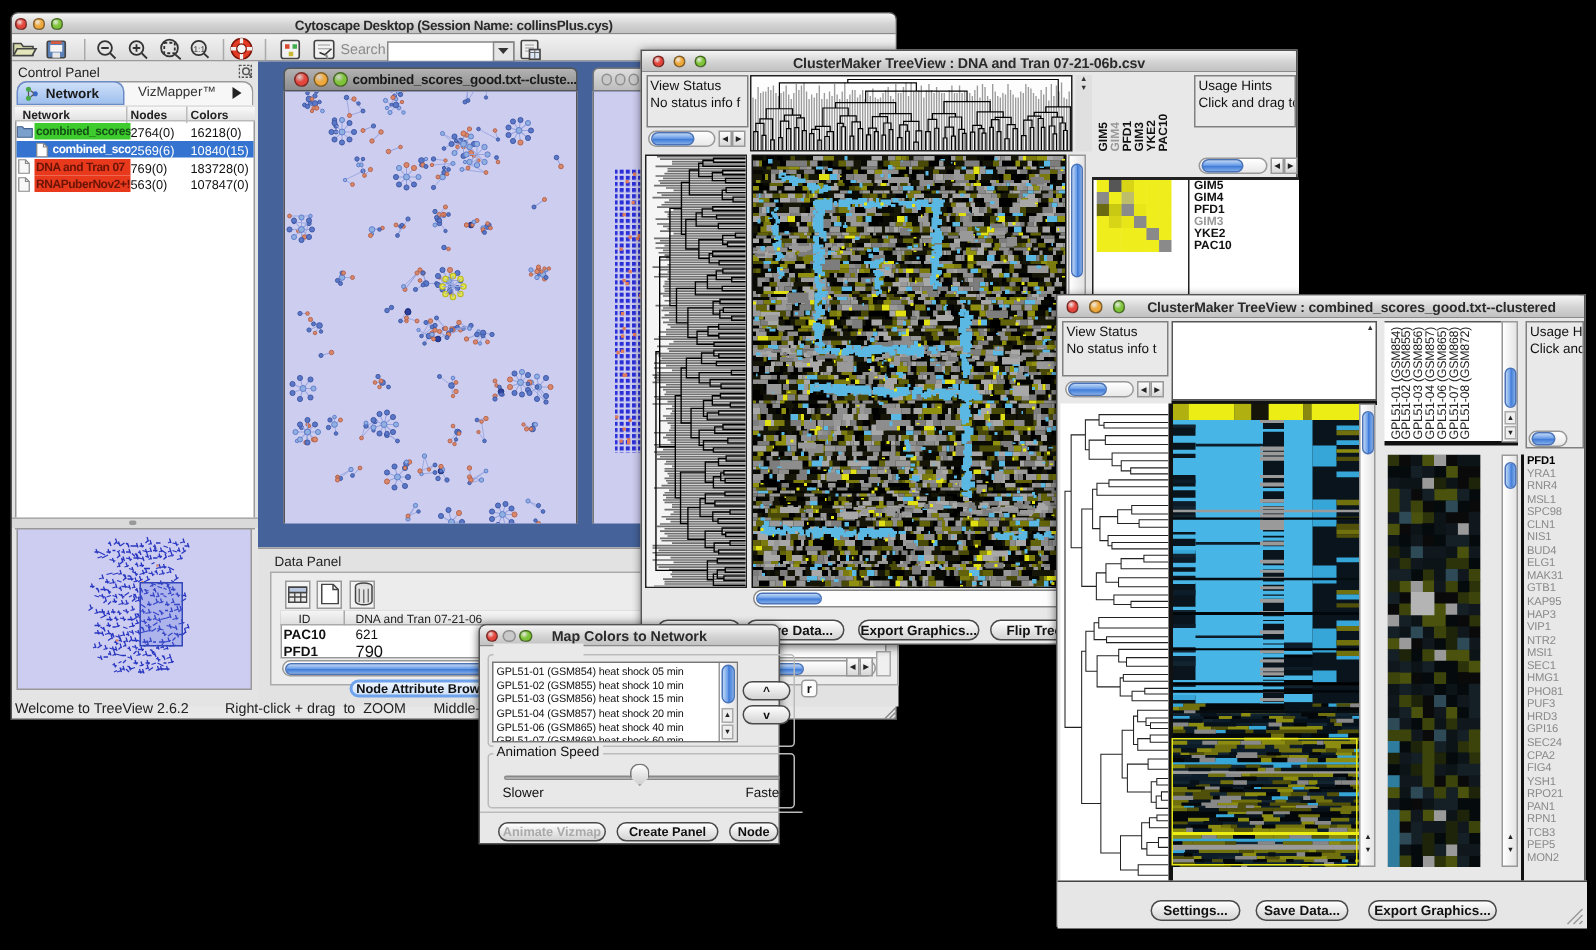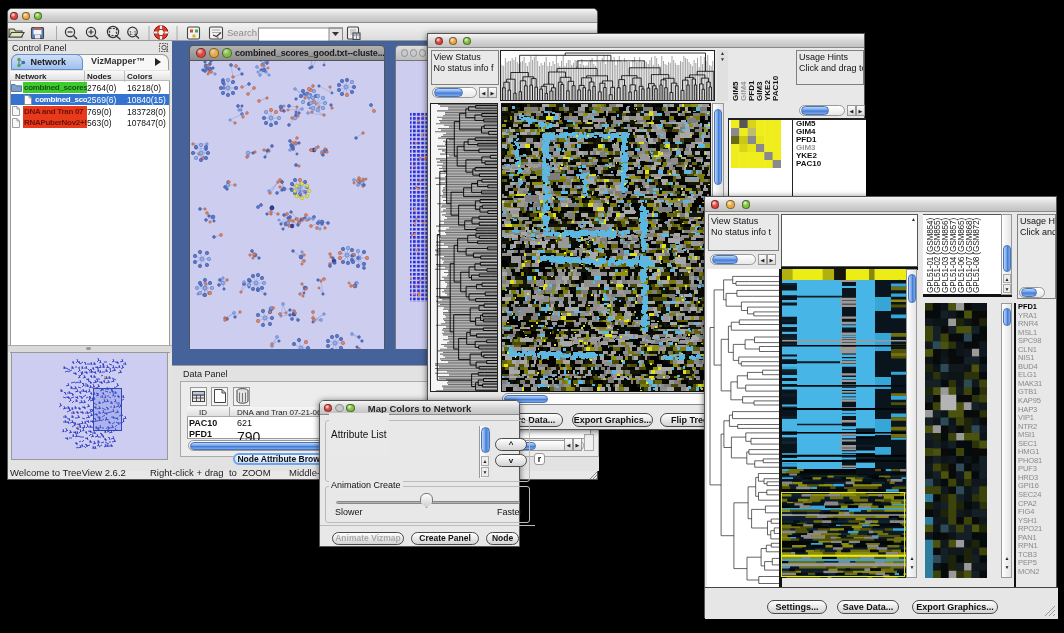--- a/index.html
+++ b/index.html
@@ -10,20 +10,21 @@
 .ttxt{position:absolute;width:100%;text-align:center;font-weight:bold;color:#2a2a2a;white-space:nowrap}
 .panel{position:absolute;background:#e9e9e9;border:1px solid #808080;font-size:9px;color:#111;line-height:10.5px;
  padding:1px 0 0 2px;overflow:hidden;white-space:nowrap}
 .vlab{position:absolute;font-size:8px;color:#222;transform-origin:0 0;transform:rotate(-90deg);white-space:nowrap}
 </style></head><body>
 <div class="win" style="left:7px;top:8px;width:591px;height:472px;border-radius:5px 5px 0 0">
     <div class="tbar" style="height:14px"></div>
     <span style="position:absolute;left:2.3px;top:3.3px;width:7.4px;height:7.4px;border-radius:50%;background:radial-gradient(circle at 35% 30%, #fff8 0%, #e3453c 45%, #e3453c 100%);border:1px solid rgba(0,0,0,.45);box-sizing:border-box;"></span>
     <span style="position:absolute;left:14.3px;top:3.3px;width:7.4px;height:7.4px;border-radius:50%;background:radial-gradient(circle at 35% 30%, #fff8 0%, #eea83b 45%, #eea83b 100%);border:1px solid rgba(0,0,0,.45);box-sizing:border-box;"></span>
     <span style="position:absolute;left:26.3px;top:3.3px;width:7.4px;height:7.4px;border-radius:50%;background:radial-gradient(circle at 35% 30%, #fff8 0%, #7fc338 45%, #7fc338 100%);border:1px solid rgba(0,0,0,.45);box-sizing:border-box;"></span>
+    <div class="ttxt" style="top:2.5px;font-size:9px;letter-spacing:-0.25px">Cytoscape Desktop (Session Name: collinsPlus.cys)</div>
     <div class="abs" style="left:0;top:14px;width:100%;height:18px;background:linear-gradient(#f2f2f2,#dcdcdc);border-bottom:1px solid #9a9a9a"></div>
     <svg class="abs" style="left:-7px;top:14px" width="598" height="18" xmlns="http://www.w3.org/2000/svg">
 <g stroke="#444" stroke-width="1.1" fill="none">
 <path d="M8 14 L8 6 L13 6 L14.5 8 L21 8 L21 14 Z" fill="#d7d9ab"></path>
 <path d="M8 14 L10.5 9.5 L23 9.5 L20.5 14 Z" fill="#e3e5bb"></path>
 <rect x="30.5" y="4.5" width="12" height="11" rx="1" fill="#5c82b8"></rect>
 <rect x="33" y="4.5" width="7" height="1.8" fill="#d85c40" stroke="none"></rect>
 <rect x="32.5" y="7" width="8" height="4.5" fill="#f4f4f4" stroke="none"></rect>
 <rect x="34" y="12" width="5" height="3.5" fill="#e8e8e8" stroke="none"></rect>
 </g>
@@ -78,21 +79,21 @@
       <path d="M7 6.5 l2 2" stroke="#555"></path>
     </svg>
     <div class="abs" style="left:3px;top:45px;width:158px;height:16px;border:1px solid #9a9a9a;border-bottom:none;border-radius:7px 7px 0 0;background:#f7f7f7"></div>
     <div class="abs" style="left:3px;top:45px;width:72px;height:16px;border:1px solid #6a8cc8;border-radius:7px 7px 0 0;background:linear-gradient(#cfe0f8,#9fc0ee);font-size:9px;font-weight:bold;color:#1a1a1a;text-align:center;line-height:15px">&nbsp;Network</div>
     <svg class="abs" style="left:8px;top:48px" width="10" height="11" xmlns="http://www.w3.org/2000/svg">
 <circle cx="3" cy="2.5" r="1.7" fill="#4aa84a"></circle>
       <circle cx="3" cy="8.5" r="1.7" fill="#4aa84a"></circle>
       <circle cx="7.5" cy="5.5" r="1.7" fill="#3a6ac8"></circle>
 <path d="M3 4 v3 M4.5 3.5 L6.5 5 M4.5 7.5 L6.5 6" stroke="#555" stroke-width="0.8"></path>
     </svg>
-    <div class="abs" style="left:75px;top:45px;width:70px;height:16px;font-size:9px;font-weight:bold;color:#333;text-align:center;line-height:15px">VizMapper™</div>
+    <div class="abs" style="left:75px;top:45px;width:70px;height:16px;font-size:9px;font-weight:normal;color:#333;text-align:center;line-height:15px">VizMapper™</div>
     <div class="abs" style="left:147px;top:49px;width:0;height:0;border-left:6px solid #222;border-top:4px solid transparent;border-bottom:4px solid transparent"></div>
     <div class="abs" style="left:2px;top:62px;width:160px;height:282px;background:#fff;border:1px solid #9a9a9a"></div>
     <div class="abs" style="left:2px;top:62px;width:160px;height:10px;background:linear-gradient(#fafafa,#e2e2e2);border-bottom:1px solid #bbb"></div>
     <div class="abs" style="left:7px;top:63px;font-size:8px;font-weight:bold;color:#222">Network</div>
     <div class="abs" style="left:79px;top:63px;font-size:8px;font-weight:bold;color:#222">Nodes</div>
     <div class="abs" style="left:119px;top:63px;font-size:8px;font-weight:bold;color:#222">Colors</div>
     <div class="abs" style="left:76px;top:62px;width:1px;height:11px;background:#bbb"></div>
     <div class="abs" style="left:116px;top:62px;width:1px;height:11px;background:#bbb"></div>
     <div class="abs" style="left:15px;top:73px;width:64px;height:11px;background:#3ecb2e"></div>
     <svg class="abs" style="left:3px;top:74px" width="11" height="9" xmlns="http://www.w3.org/2000/svg">
@@ -844,40 +845,41 @@
 <path d="M3.5 4.5 v9 M6.5 5 v9 M9.5 4.5 v9" stroke="#666" stroke-width="0.9"></path>
     </svg>
     <div class="abs" style="left:179px;top:398px;width:404px;height:32px;background:#fff;border:1px solid #999"></div>
     <div class="abs" style="left:179px;top:398px;width:404px;height:9.5px;background:linear-gradient(#f6f6f6,#dfdfdf);border-bottom:1px solid #aaa"></div>
     <div class="abs" style="left:191px;top:399px;font-size:8px;color:#222">ID</div>
     <div class="abs" style="left:221px;top:398px;width:1px;height:10px;background:#aaa"></div>
     <div class="abs" style="left:229px;top:399px;font-size:8px;color:#222">DNA and Tran 07-21-06</div>
     <div class="abs" style="left:181px;top:409px;font-size:9px;font-weight:bold;color:#111">PAC10</div>
     <div class="abs" style="left:229px;top:409px;font-size:9px;color:#111">621</div>
     <div class="abs" style="left:181px;top:420px;font-size:9px;font-weight:bold;color:#111">PFD1</div>
-    <div class="abs" style="left:229px;top:420px;font-size:14px;color:#111">790</div>
+    <div class="abs" style="left:229px;top:420px;font-size:11px;color:#111">790</div>
     <div class="abs" style="left:180px;top:431px;width:396px;height:11px;border-radius:5.5px;background:linear-gradient(#fff,#e4e4e4);border:1px solid #999"></div>
     <span style="position:absolute;left:182px;top:433px;width:346px;height:8px;border-radius:4.0px;background:linear-gradient(#bcd6f6,#6d9fe8 45%,#3f7bd8 55%,#7fabe8);border:1px solid #4a73b8;box-sizing:border-box;"></span>
     <span class="abs" style="left:556px;top:429px;width:9px;height:13px;background:linear-gradient(#fdfdfd,#d8d8d8);border:1px solid #999;font-size:5px;color:#222;text-align:center;line-height:12px">◀</span>
     <span class="abs" style="left:565px;top:429px;width:9px;height:13px;background:linear-gradient(#fdfdfd,#d8d8d8);border:1px solid #999;font-size:5px;color:#222;text-align:center;line-height:12px">▶</span>
     <div class="abs" style="left:576px;top:425px;width:10px;height:17px;background:#f0f0f0;border:1px solid #aaa"></div>
     <span class="abs" style="left:225px;top:444px;width:96px;height:12px;border-radius:6px;background:linear-gradient(#eef5ff,#cfe2fa);border:2px solid #6fa4ec;font-size:8.5px;font-weight:bold;color:#111;text-align:center;line-height:9px;white-space:nowrap;overflow:hidden">Node Attribute Brows</span>
     <span class="abs" style="left:526px;top:444px;width:11px;height:12px;border-radius:3px;background:#fdfdfd;border:1px solid #999;font-size:8.5px;font-weight:bold;color:#111;text-align:center;line-height:11px">r</span>
     <svg class="abs" style="left:581px;top:462px" width="9" height="9" xmlns="http://www.w3.org/2000/svg">
 <path d="M8 1 L1 8 M8 4 L4 8 M8 7 L7 8" stroke="#888" stroke-width="1"></path>
     </svg>
     <div class="abs" style="left:2px;top:458px;font-size:9.5px;color:#222">Welcome to TreeView 2.6.2</div>
     <div class="abs" style="left:142px;top:458px;font-size:9.5px;color:#222">Right-click + drag&nbsp; to&nbsp; ZOOM</div>
     <div class="abs" style="left:281px;top:458px;font-size:9.5px;color:#222;width:31px;overflow:hidden;white-space:nowrap">Middle-cl</div>
   </div>
 <div class="win" style="left:427px;top:33px;width:438px;height:397px">
     <div class="tbar" style="height:14px"></div>
     <span style="position:absolute;left:6.8px;top:2.8px;width:8.4px;height:8.4px;border-radius:50%;background:radial-gradient(circle at 35% 30%, #fff8 0%, #e3453c 45%, #e3453c 100%);border:1px solid rgba(0,0,0,.45);box-sizing:border-box;"></span>
     <span style="position:absolute;left:20.8px;top:2.8px;width:8.4px;height:8.4px;border-radius:50%;background:radial-gradient(circle at 35% 30%, #fff8 0%, #eea83b 45%, #eea83b 100%);border:1px solid rgba(0,0,0,.45);box-sizing:border-box;"></span>
     <span style="position:absolute;left:34.8px;top:2.8px;width:8.4px;height:8.4px;border-radius:50%;background:radial-gradient(circle at 35% 30%, #fff8 0%, #7fc338 45%, #7fc338 100%);border:1px solid rgba(0,0,0,.45);box-sizing:border-box;"></span>
+    <div class="ttxt" style="top:2.5px;font-size:9.5px;letter-spacing:-0.1px">ClusterMaker TreeView : DNA and Tran 07-21-06b.csv</div>
     <div class="panel" style="left:2.5px;top:16px;width:68px;height:35px">View Status<br>No status info f</div>
     <span style="position:absolute;left:4px;top:53px;width:45px;height:11px;border-radius:5.5px;background:linear-gradient(#fff,#e8e8e8);border:1px solid #999;box-sizing:border-box;"></span>
     <span style="position:absolute;left:6px;top:54px;width:29px;height:9px;border-radius:4.5px;background:linear-gradient(#bcd6f6,#6d9fe8 45%,#3f7bd8 55%,#7fabe8);border:1px solid #4a73b8;box-sizing:border-box;"></span>
     <span style="position:absolute;left:51px;top:53px;width:9px;height:11px;background:linear-gradient(#fdfdfd,#d8d8d8);border:1px solid #999;box-sizing:border-box;font-size:5px;color:#222;text-align:center;line-height:10px;">◀</span>
     <span style="position:absolute;left:60px;top:53px;width:9px;height:11px;background:linear-gradient(#fdfdfd,#d8d8d8);border:1px solid #999;box-sizing:border-box;font-size:5px;color:#222;text-align:center;line-height:10px;">▶</span>
     <div class="abs" style="left:72px;top:16px;width:215px;height:51px;border:1px solid #222;overflow:hidden">
       <svg width="215" height="51" xmlns="http://www.w3.org/2000/svg" style="position:absolute;left:0;top:0">
         <rect width="215" height="51" fill="#fdfdfd"></rect>
         <path d="M1.0 14V51M2.7 15V51M4.4 7V51M6.1 11V51M7.8 10V51M9.5 10V51M11.2 7V51M12.9 9V51M14.6 6V51M16.3 11V51M18.0 13V51M19.7 11V51M21.4 10V51M23.1 6V51M24.8 12V51M26.5 15V51M28.2 11V51M29.9 5V51M31.6 9V51M33.3 6V51M35.0 4V51M36.7 10V51M38.4 15V51M40.1 12V51M41.8 14V51M43.5 11V51M45.2 6V51M46.9 15V51M48.6 11V51M50.3 15V51M52.0 10V51M53.7 13V51M55.4 5V51M57.1 12V51M58.8 15V51M60.5 10V51M62.2 4V51M63.9 15V51M65.6 12V51M67.3 9V51M69.0 9V51M70.7 14V51M72.4 12V51M74.1 9V51M75.8 15V51M77.5 10V51M79.2 13V51M80.9 8V51M82.6 14V51M84.3 15V51M86.0 14V51M87.7 11V51M89.4 9V51M91.1 7V51M92.8 13V51M94.5 15V51M96.2 5V51M97.9 11V51M99.6 11V51M101.3 7V51M103.0 4V51M104.7 13V51M106.4 4V51M108.1 10V51M109.8 10V51M111.5 9V51M113.2 6V51M114.9 14V51M116.6 9V51M118.3 5V51M120.0 9V51M121.7 11V51M123.4 7V51M125.1 10V51M126.8 11V51M128.5 11V51M130.2 16V51M131.9 9V51M133.6 6V51M135.3 11V51M137.0 11V51M138.7 6V51M140.4 11V51M142.1 10V51M143.8 16V51M145.5 11V51M147.2 13V51M148.9 9V51M150.6 6V51M152.3 14V51M154.0 5V51M155.7 7V51M157.4 13V51M159.1 15V51M160.8 5V51M162.5 10V51M164.2 13V51M165.9 14V51M167.6 11V51M169.3 12V51M171.0 5V51M172.7 9V51M174.4 12V51M176.1 14V51M177.8 14V51M179.5 10V51M181.2 11V51M182.9 5V51M184.6 7V51M186.3 8V51M188.0 11V51M189.7 13V51M191.4 15V51M193.1 9V51M194.8 12V51M196.5 7V51M198.2 16V51M199.9 5V51M201.6 13V51M203.3 6V51M205.0 10V51M206.7 4V51M208.4 14V51M210.1 15V51M211.8 10V51M213.5 6V51" stroke="#9b9b9b" stroke-width="0.9"></path>
         <path d="M1.5 51V41.4M4.2 51V42.3M7.0 51V42.6M9.6 51V42.8M12.8 51V49.0M15.2 51V45.6M18.1 51V45.5M20.5 51V49.8M23.4 51V39.9M26.2 51V42.0M28.9 51V43.6M31.5 51V41.0M33.9 51V39.4M36.5 51V45.6M38.8 51V48.1M41.5 51V43.9M44.2 51V46.3M46.5 51V44.4M48.9 51V44.1M51.9 51V47.2M54.6 51V45.9M57.3 51V47.3M59.8 51V41.5M62.7 51V40.1M65.7 51V44.7M68.2 51V45.8M71.2 51V47.6M74.1 51V41.2M76.7 51V46.1M79.4 51V42.3M81.9 51V46.8M84.5 51V41.8M87.0 51V43.9M89.4 51V46.5M91.8 51V43.7M94.2 51V41.8M97.3 51V47.9M100.3 51V47.4M102.7 51V47.1M105.2 51V40.8M108.2 51V46.1M111.2 51V48.7M113.5 51V39.5M116.1 51V49.9M119.2 51V39.5M122.2 51V45.9M124.8 51V40.1M127.8 51V43.7M130.3 51V48.0M133.3 51V44.4M135.9 51V41.7M138.2 51V44.2M140.8 51V39.7M143.1 51V46.2M146.1 51V41.5M148.8 51V48.7M151.5 51V46.5M153.7 51V42.6M156.3 51V48.9M158.9 51V40.5M161.2 51V47.1M163.7 51V39.5M166.3 51V48.0M168.9 51V45.4M171.8 51V46.0M174.4 51V45.0M177.2 51V39.2M180.1 51V41.0M183.0 51V41.2M185.8 51V40.6M188.2 51V41.2M191.1 51V44.8M193.3 51V45.4M195.6 51V40.2M198.5 51V44.1M201.0 51V44.6M203.4 51V40.6M205.7 51V48.9M208.0 51V47.6M210.5 51V40.8M212.8 51V41.8M1.5 41.4V36.8H4.2V42.3M7.0 42.6V39.2H9.6V42.8M12.8 49.0V42.2H15.2V45.6M18.1 45.5V40.7H20.5V49.8M23.4 39.9V34.8H26.2V42.0M28.9 43.6V34.1H31.5V41.0M33.9 39.4V36.1H36.5V45.6M38.8 48.1V38.1H41.5V43.9M44.2 46.3V42.4H46.5V44.4M48.9 44.1V40.0H51.9V47.2M59.8 41.5V33.5H62.7V40.1M65.7 44.7V39.8H68.2V45.8M71.2 47.6V34.7H74.1V41.2M76.7 46.1V38.9H79.4V42.3M81.9 46.8V36.7H84.5V41.8M87.0 43.9V39.1H89.4V46.5M91.8 43.7V35.4H94.2V41.8M97.3 47.9V40.8H100.3V47.4M102.7 47.1V36.5H105.2V40.8M108.2 46.1V43.7H111.2V48.7M116.1 49.9V36.7H119.2V39.5M122.2 45.9V34.5H124.8V40.1M127.8 43.7V41.0H130.3V48.0M133.3 44.4V39.7H135.9V41.7M140.8 39.7V37.9H143.1V46.2M146.1 41.5V37.1H148.8V48.7M153.7 42.6V37.7H156.3V48.9M158.9 40.5V33.9H161.2V47.1M163.7 39.5V36.7H166.3V48.0M168.9 45.4V41.5H171.8V46.0M174.4 45.0V34.8H177.2V39.2M180.1 41.0V39.4H183.0V41.2M185.8 40.6V34.0H188.2V41.2M193.3 45.4V33.9H195.6V40.2M201.0 44.6V38.3H203.4V40.6M208.0 47.6V36.0H210.5V40.8M2.9 36.8V31.2H8.3V39.2M19.3 40.7V29.8H24.8V34.8M30.2 34.1V27.6H35.2V36.1M40.1 38.1V35.3H45.3V42.4M50.4 40.0V36.8H54.6V45.9M57.3 47.3V31.2H61.2V33.5M67.0 39.8V30.3H72.6V34.7M78.1 38.9V34.4H83.2V36.7M88.2 39.1V31.0H93.0V35.4M98.8 40.8V32.2H103.9V36.5M109.7 43.7V36.3H113.5V39.5M117.7 36.7V28.6H123.5V34.5M129.1 41.0V33.8H134.6V39.7M138.2 44.2V35.3H142.0V37.9M151.5 46.5V34.8H155.0V37.7M160.0 33.9V28.8H165.0V36.7M170.4 41.5V32.1H175.8V34.8M181.5 39.4V29.1H187.0V34.0M191.1 44.8V28.0H194.5V33.9M198.5 44.1V33.0H202.2V38.3M205.7 48.9V31.0H209.3V36.0M5.6 31.2V28.2H14.0V42.2M22.0 29.8V25.8H32.7V27.6M42.7 35.3V33.2H52.5V36.8M59.2 31.2V26.3H69.8V30.3M80.6 34.4V26.8H90.6V31.0M101.4 32.2V29.9H111.6V36.3M131.8 33.8V27.0H140.1V35.3M147.5 37.1V32.6H153.3V34.8M162.5 28.8V27.3H173.1V32.1M184.3 29.1V26.4H192.8V28.0M200.3 33.0V27.1H207.5V31.0M9.8 28.2V21.5H27.4V25.8M47.6 33.2V21.0H64.5V26.3M85.6 26.8V24.8H106.5V29.9M120.6 28.6V24.7H136.0V27.0M150.4 32.6V23.6H167.8V27.3M188.5 26.4V23.9H203.9V27.1M56.1 21.0V17.4H96.1V24.8M128.3 24.7V16.8H159.1V23.6M196.2 23.9V20.3H212.8V41.8M76.1 17.4V9.8H143.7V16.8M18.6 21.5V4.3H109.9V9.8M64.2 4.3V2.0H204.5V20.3" stroke="#000" stroke-width="0.8" fill="none"></path>
@@ -977,20 +979,21 @@
     <span style="position:absolute;left:10px;top:379px;width:56px;height:14px;border-radius:7.0px;background:linear-gradient(#ffffff,#e9e9e9 50%,#d3d3d3);border:1px solid #4a4a4a;box-sizing:border-box;text-align:center;font-size:9px;font-weight:bold;color:#111;line-height:12px;white-space:nowrap;overflow:hidden;">Settings...</span>
     <span style="position:absolute;left:69px;top:379px;width:66px;height:14px;border-radius:7.0px;background:linear-gradient(#ffffff,#e9e9e9 50%,#d3d3d3);border:1px solid #4a4a4a;box-sizing:border-box;text-align:center;font-size:9px;font-weight:bold;color:#111;line-height:12px;white-space:nowrap;overflow:hidden;">Save Data...</span>
     <span style="position:absolute;left:144px;top:379px;width:81px;height:14px;border-radius:7.0px;background:linear-gradient(#ffffff,#e9e9e9 50%,#d3d3d3);border:1px solid #4a4a4a;box-sizing:border-box;text-align:center;font-size:9px;font-weight:bold;color:#111;line-height:12px;white-space:nowrap;overflow:hidden;">Export Graphics...</span>
     <span style="position:absolute;left:232px;top:379px;width:68px;height:14px;border-radius:7.0px;background:linear-gradient(#ffffff,#e9e9e9 50%,#d3d3d3);border:1px solid #4a4a4a;box-sizing:border-box;text-align:center;font-size:9px;font-weight:bold;color:#111;line-height:12px;white-space:nowrap;overflow:hidden;">Flip Tree N</span>
   </div>
 <div class="win" style="left:704px;top:196px;width:353px;height:422px">
     <div class="tbar" style="height:15px"></div>
     <span style="position:absolute;left:5.8px;top:3.3px;width:8.4px;height:8.4px;border-radius:50%;background:radial-gradient(circle at 35% 30%, #fff8 0%, #e3453c 45%, #e3453c 100%);border:1px solid rgba(0,0,0,.45);box-sizing:border-box;"></span>
     <span style="position:absolute;left:21.3px;top:3.3px;width:8.4px;height:8.4px;border-radius:50%;background:radial-gradient(circle at 35% 30%, #fff8 0%, #eea83b 45%, #eea83b 100%);border:1px solid rgba(0,0,0,.45);box-sizing:border-box;"></span>
     <span style="position:absolute;left:36.8px;top:3.3px;width:8.4px;height:8.4px;border-radius:50%;background:radial-gradient(circle at 35% 30%, #fff8 0%, #7fc338 45%, #7fc338 100%);border:1px solid rgba(0,0,0,.45);box-sizing:border-box;"></span>
+    <div class="abs" style="left:50px;top:3px;width:292px;text-align:center;font-weight:bold;color:#2a2a2a;white-space:nowrap;font-size:9.3px;letter-spacing:-0.1px">ClusterMaker TreeView : combined_scores_good.txt--clustered</div>
     <div class="panel" style="left:3px;top:17px;width:71px;height:37px">View Status<br>No status info t</div>
     <span style="position:absolute;left:5px;top:57px;width:46px;height:11px;border-radius:5.5px;background:linear-gradient(#fff,#e8e8e8);border:1px solid #999;box-sizing:border-box;"></span>
     <span style="position:absolute;left:7px;top:58px;width:26px;height:9px;border-radius:4.5px;background:linear-gradient(#bcd6f6,#6d9fe8 45%,#3f7bd8 55%,#7fabe8);border:1px solid #4a73b8;box-sizing:border-box;"></span>
     <span style="position:absolute;left:53px;top:57px;width:9px;height:11px;background:linear-gradient(#fdfdfd,#d8d8d8);border:1px solid #999;box-sizing:border-box;font-size:5px;color:#222;text-align:center;line-height:10px;">◀</span>
     <span style="position:absolute;left:62px;top:57px;width:9px;height:11px;background:linear-gradient(#fdfdfd,#d8d8d8);border:1px solid #999;box-sizing:border-box;font-size:5px;color:#222;text-align:center;line-height:10px;">▶</span>
     <div class="abs" style="left:76px;top:17px;width:137px;height:53px;background:#fff;border:1px solid #555"></div>
     <div class="abs" style="left:206px;top:19px;font-size:5px;color:#333;line-height:6px">▲</div>
     <div class="abs" style="left:76px;top:70px;width:137px;height:2.5px;background:#111"></div>
     <div class="abs" style="left:218px;top:17px;width:78px;height:81px;background:#fff;border-top:1px solid #555"></div>
     <div class="vlab" style="left:219.5px;top:96px;color:#222;font-size:8.3px;letter-spacing:-0.2px">GPL51-01 (GSM854)</div>
@@ -1067,36 +1070,39 @@
     <div class="abs" style="left:309px;top:106px;width:2px;height:286px;background:#111"></div>
     <div class="abs" style="left:313px;top:106px;font-size:7.5px;letter-spacing:-0.1px;line-height:8.55px;color:#8a8a8a"><span style="color:#000;font-weight:bold">PFD1</span><br>YRA1<br>RNR4<br>MSL1<br>SPC98<br>CLN1<br>NIS1<br>BUD4<br>ELG1<br>MAK31<br>GTB1<br>KAP95<br>HAP3<br>VIP1<br>NTR2<br>MSI1<br>SEC1<br>HMG1<br>PHO81<br>PUF3<br>HRD3<br>GPI16<br>SEC24<br>CPA2<br>FIG4<br>YSH1<br>RPO21<br>PAN1<br>RPN1<br>TCB3<br>PEP5<br>MON2<br></div>
     <div class="abs" style="left:0;top:390px;width:353px;height:32px;background:#e6e6e6;border-top:1.5px solid #444"></div>
     <span style="position:absolute;left:62px;top:403px;width:60px;height:14px;border-radius:7.0px;background:linear-gradient(#ffffff,#e9e9e9 50%,#d3d3d3);border:1px solid #4a4a4a;box-sizing:border-box;text-align:center;font-size:9px;font-weight:bold;color:#111;line-height:12px;white-space:nowrap;overflow:hidden;">Settings...</span>
     <span style="position:absolute;left:132px;top:403px;width:62px;height:14px;border-radius:7.0px;background:linear-gradient(#ffffff,#e9e9e9 50%,#d3d3d3);border:1px solid #4a4a4a;box-sizing:border-box;text-align:center;font-size:9px;font-weight:bold;color:#111;line-height:12px;white-space:nowrap;overflow:hidden;">Save Data...</span>
     <span style="position:absolute;left:207px;top:403px;width:86px;height:14px;border-radius:7.0px;background:linear-gradient(#ffffff,#e9e9e9 50%,#d3d3d3);border:1px solid #4a4a4a;box-sizing:border-box;text-align:center;font-size:9px;font-weight:bold;color:#111;line-height:12px;white-space:nowrap;overflow:hidden;">Export Graphics...</span>
     <svg class="abs" style="left:339px;top:408px" width="12" height="12" xmlns="http://www.w3.org/2000/svg">
 <path d="M11 1 L1 11 M11 5 L5 11 M11 9 L9 11" stroke="#999" stroke-width="1"></path>
     </svg>
   </div>
-<div class="win" style="left:319px;top:400px;width:201px;height:147px;border-radius:5px 5px 0 0">
+<div class="win" style="left:319px;top:416px;width:201px;height:147px;border-radius:5px 5px 0 0">
     <div class="tbar" style="height:14px"></div>
     <span style="position:absolute;left:3.8px;top:2.8px;width:8.4px;height:8.4px;border-radius:50%;background:radial-gradient(circle at 35% 30%, #fff8 0%, #e3453c 45%, #e3453c 100%);border:1px solid rgba(0,0,0,.45);box-sizing:border-box;"></span>
     <span style="position:absolute;left:15.3px;top:2.8px;width:8.4px;height:8.4px;border-radius:50%;background:#c9c9c9;border:1px solid #8f8f8f;box-sizing:border-box"></span>
     <span style="position:absolute;left:26.3px;top:2.8px;width:8.4px;height:8.4px;border-radius:50%;background:radial-gradient(circle at 35% 30%, #fff8 0%, #7fc338 45%, #7fc338 100%);border:1px solid rgba(0,0,0,.45);box-sizing:border-box;"></span>
     <div class="ttxt" style="top:2px;font-size:9.5px">Map Colors to Network</div>
     <div class="abs" style="left:5px;top:19px;width:205px;height:62px;border:1px solid #bbb;border-radius:3px"></div>
     <div class="abs" style="left:9px;top:12px;font-size:10px;color:#111;background:#e9e9e9;padding:16px 2px">Attribute List</div>
+    <div class="abs" style="left:8px;top:24px;width:164px;height:54px;background:#fff;border:1px solid #777;overflow:hidden">
+      <div style="font-size:7.2px;letter-spacing:-0.1px;line-height:9.2px;color:#111;white-space:nowrap;padding:1px 0 0 2px">GPL51-01 (GSM854) heat shock 05 min<br>GPL51-02 (GSM855) heat shock 10 min<br>GPL51-03 (GSM856) heat shock 15 min<br>GPL51-04 (GSM857) heat shock 20 min<br>GPL51-06 (GSM865) heat shock 40 min<br>GPL51-07 (GSM868) heat shock 60 min</div>
+    </div>
     <div class="abs" style="left:159px;top:25px;width:12px;height:52px;background:linear-gradient(90deg,#fff,#e4e4e4);border-left:1px solid #999"></div>
     <span style="position:absolute;left:160.5px;top:26px;width:9px;height:26px;border-radius:4.5px;background:linear-gradient(90deg,#bcd6f6,#6d9fe8 45%,#3f7bd8 55%,#7fabe8);border:1px solid #4a73b8;box-sizing:border-box;"></span>
     <div class="abs" style="left:161px;top:55px;width:8px;height:10px;background:#eee;border:1px solid #aaa;font-size:5px;text-align:center;line-height:9px;color:#222">▲</div>
     <div class="abs" style="left:161px;top:66px;width:8px;height:10px;background:#eee;border:1px solid #aaa;font-size:5px;text-align:center;line-height:9px;color:#222">▼</div>
     <span style="position:absolute;left:175px;top:37px;width:32px;height:13px;border-radius:6.5px;background:linear-gradient(#ffffff,#e9e9e9 50%,#d3d3d3);border:1px solid #4a4a4a;box-sizing:border-box;text-align:center;font-size:8px;font-weight:bold;color:#111;line-height:11px;white-space:nowrap;overflow:hidden;">^</span>
     <span style="position:absolute;left:175px;top:53px;width:32px;height:13px;border-radius:6.5px;background:linear-gradient(#ffffff,#e9e9e9 50%,#d3d3d3);border:1px solid #4a4a4a;box-sizing:border-box;text-align:center;font-size:8px;font-weight:bold;color:#111;line-height:11px;white-space:nowrap;overflow:hidden;">v</span>
     <div class="abs" style="left:5px;top:85px;width:205px;height:37px;border:1px solid #bbb;border-radius:3px"></div>
-    <div class="abs" style="left:9px;top:79px;font-size:9px;color:#111;background:#e9e9e9;padding:0 2px">Animation Create</div>
+    <div class="abs" style="left:9px;top:79px;font-size:9px;color:#111;background:#e9e9e9;padding:0 2px">Animation Speed</div>
     <div class="abs" style="left:16px;top:100px;width:184px;height:3px;background:linear-gradient(#9a9a9a,#c8c8c8);border:1px solid #888;border-radius:2px"></div>
     <div class="abs" style="left:100px;top:92px;width:13px;height:15px;background:linear-gradient(#fdfdfd,#cfcfcf);border:1px solid #777;border-radius:6px 6px 2px 2px;clip-path:polygon(0 0,100% 0,100% 60%,50% 100%,0 60%)"></div>
     <div class="abs" style="left:15px;top:106px;font-size:9px;color:#111">Slower</div>
     <div class="abs" style="left:177px;top:106px;font-size:9px;color:#111">Faster</div>
     <div class="abs" style="left:0;top:124px;width:215px;height:1px;background:#bbb"></div>
     <span style="position:absolute;left:12px;top:131px;width:72px;height:13px;border-radius:6.5px;background:linear-gradient(#ffffff,#e9e9e9 50%,#d3d3d3);border:1px solid #4a4a4a;box-sizing:border-box;text-align:center;font-size:8.5px;font-weight:bold;color:#aaa;line-height:11px;white-space:nowrap;overflow:hidden;">Animate Vizmap</span>
     <span style="position:absolute;left:91px;top:131px;width:68px;height:13px;border-radius:6.5px;background:linear-gradient(#ffffff,#e9e9e9 50%,#d3d3d3);border:1px solid #4a4a4a;box-sizing:border-box;text-align:center;font-size:8.5px;font-weight:bold;color:#111;line-height:11px;white-space:nowrap;overflow:hidden;">Create Panel</span>
     <span style="position:absolute;left:166px;top:131px;width:33px;height:13px;border-radius:6.5px;background:linear-gradient(#ffffff,#e9e9e9 50%,#d3d3d3);border:1px solid #4a4a4a;box-sizing:border-box;text-align:center;font-size:8.5px;font-weight:bold;color:#111;line-height:11px;white-space:nowrap;overflow:hidden;">Node</span>
   </div>
 </body></html>

